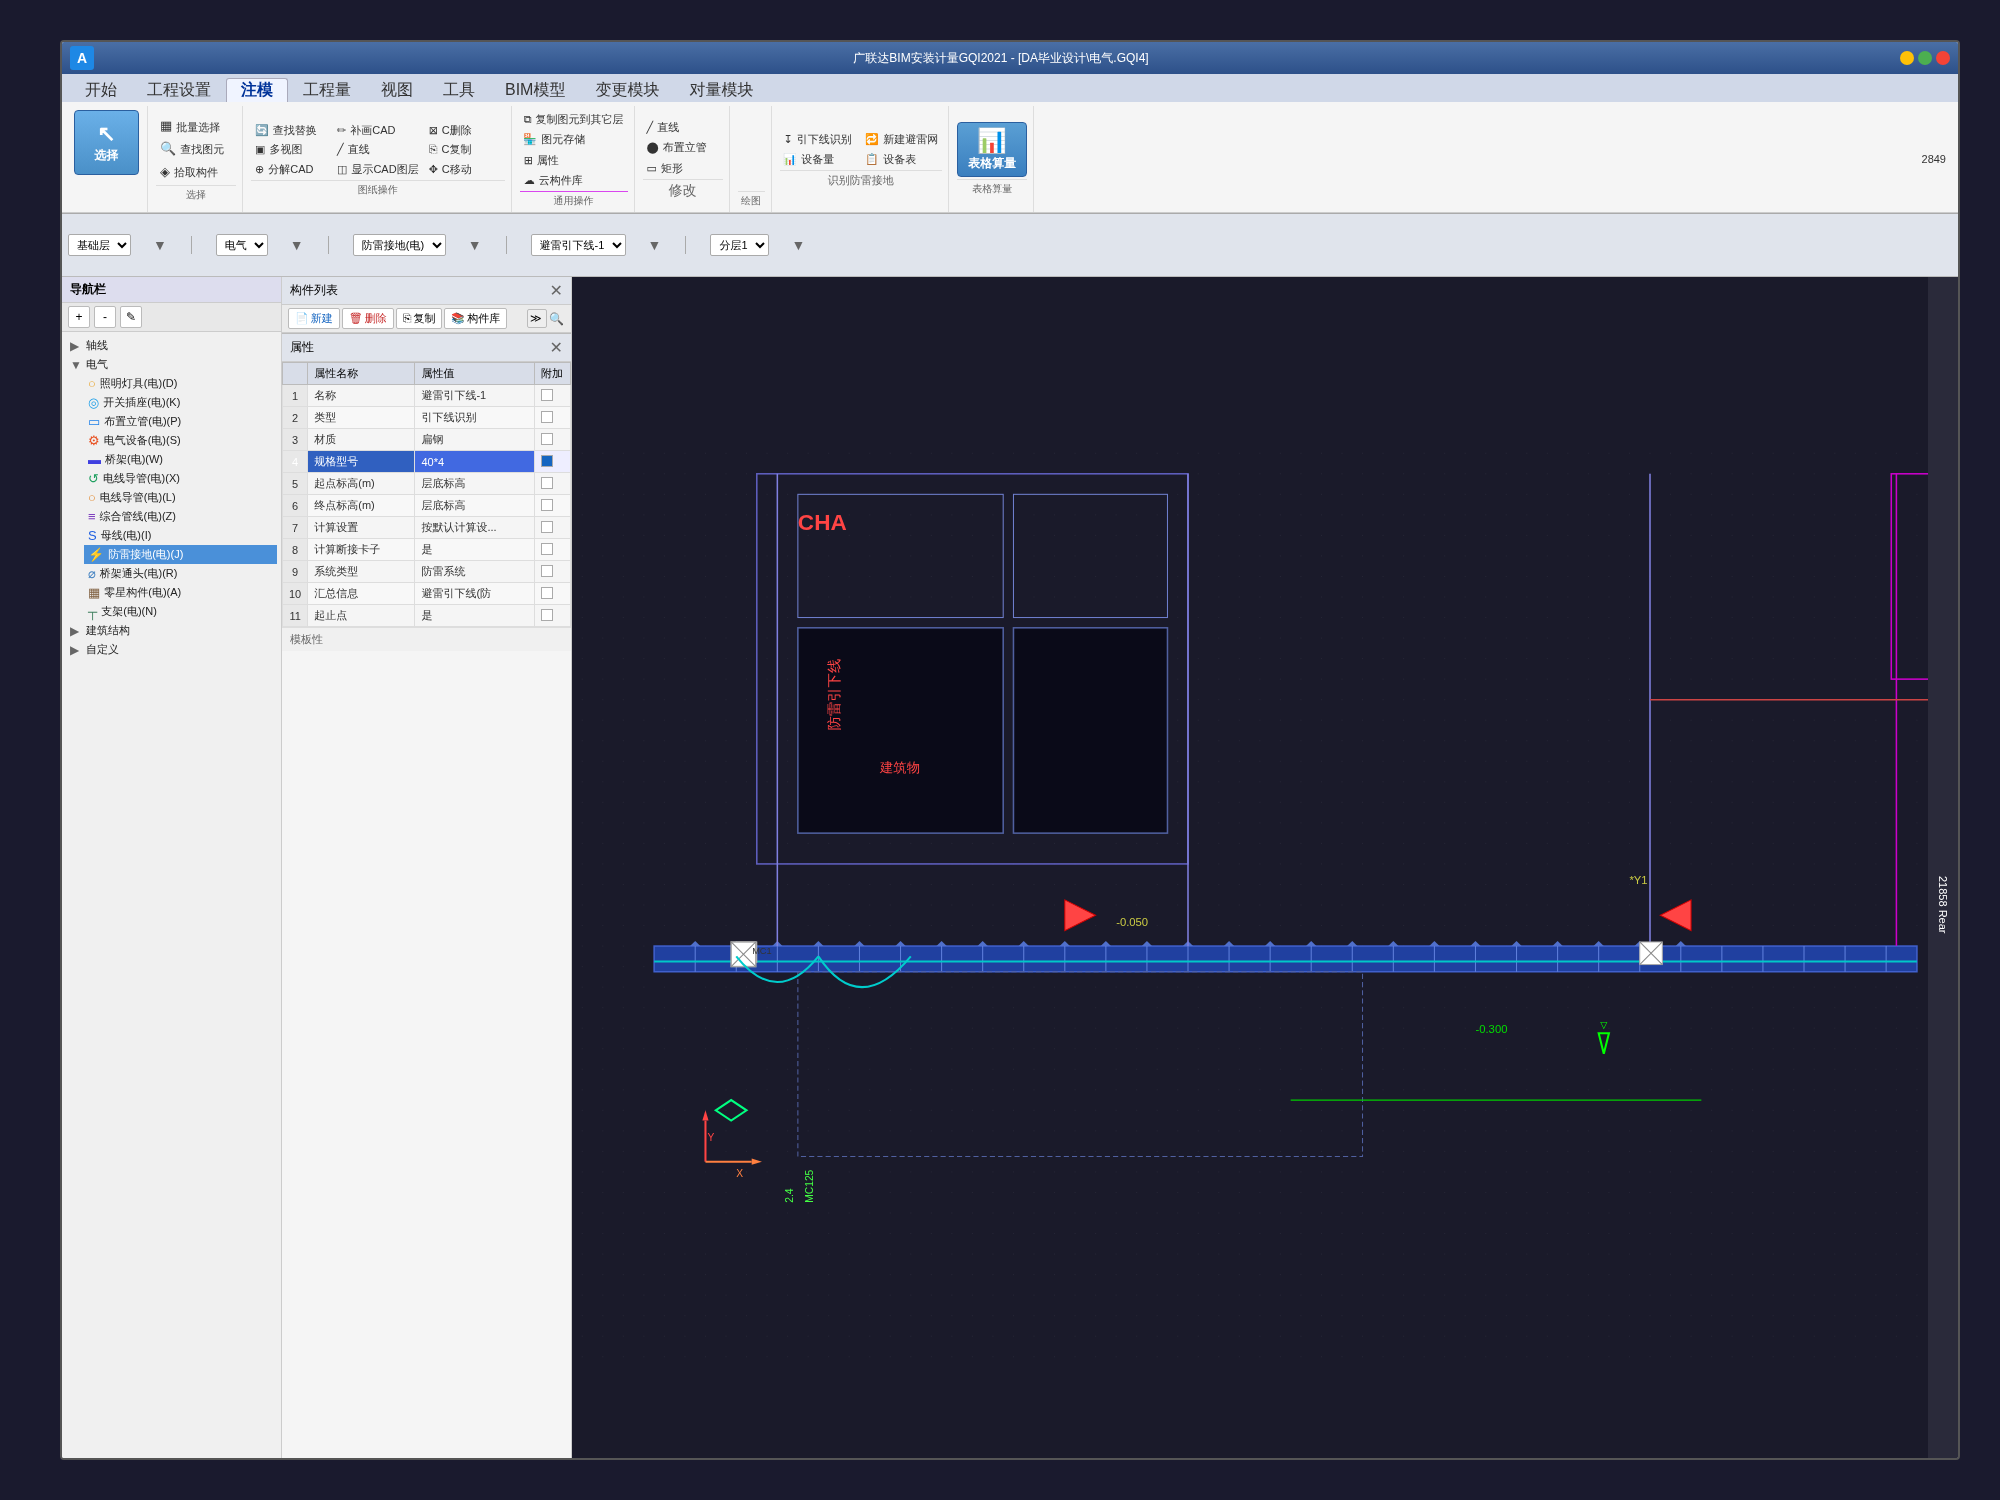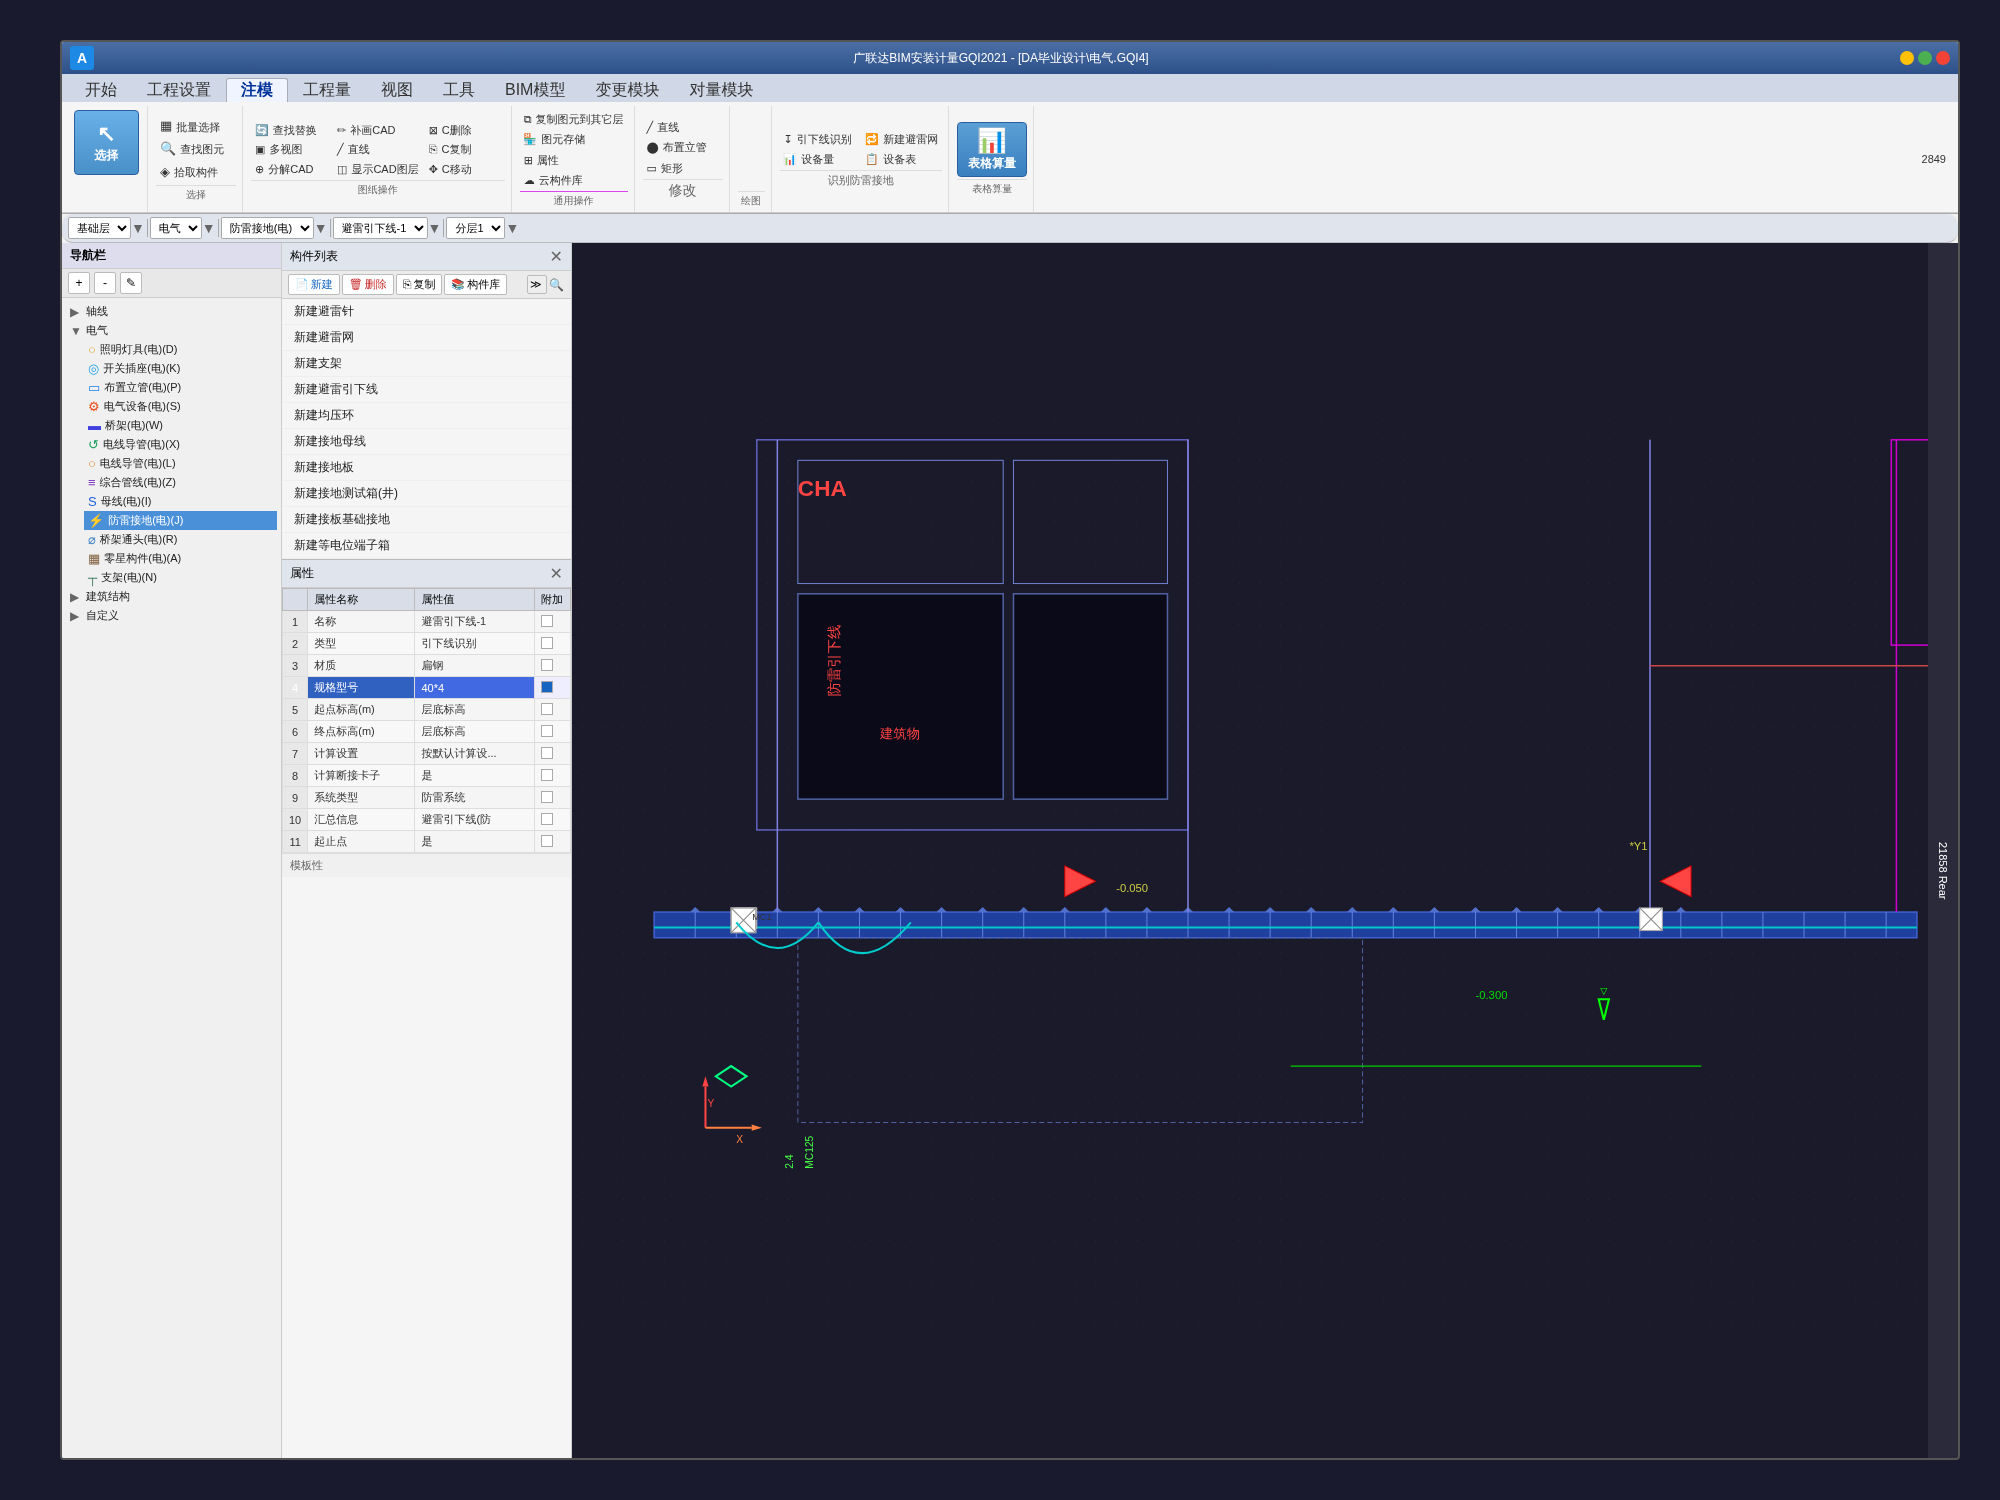--- a/index.html
+++ b/index.html
@@ -134,25 +134,24 @@
       font-size: 11px;
       min-width: 80px;
       justify-content: flex-start;
     }
 
     
     .command-bar {
       background: #e0e4ec;
       display: flex;
       align-items: center;
-      padding: 3px 6px;
-      gap: 0;
+      padding: 20px 6px;
+      gap: 22px;
       border-bottom: 1px solid #bbb;
       font-size: 11px;
-      border-radius: 11px;
     }
     .cmd-select {
       height: 22px;
       background: white;
       border: 1px solid #aaa;
       border-radius: 2px;
       padding: 0 4px;
       font-size: 11px;
       cursor: pointer;
     }
@@ -755,33 +754,20 @@
           <div class="comp-list-btn">
             <span>⎘</span>
             <span>复制</span>
           </div>
           <div class="comp-list-btn">
             <span>📚</span>
             <span>构件库</span>
           </div>
           <div class="comp-list-btn" style="margin-left:auto;background:#eee;min-width:20px;padding:2px;">≫</div>
           <div class="search-icon-small">🔍</div>
-        </div>
-        <div class="comp-list-items">
-          <div class="comp-item">新建避雷针</div>
-          <div class="comp-item">新建避雷网</div>
-          <div class="comp-item">新建支架</div>
-          <div class="comp-item">新建避雷引下线</div>
-          <div class="comp-item">新建均压环</div>
-          <div class="comp-item">新建接地母线</div>
-          <div class="comp-item">新建接地板</div>
-          <div class="comp-item">新建接地测试箱(井)</div>
-          <div class="comp-item">新建接板基础接地</div>
-          <div class="comp-item">新建等电位端子箱</div>
-
         </div>
       </div>
 
       <div class="props-panel">
         <div class="props-header">
           <span>属性</span>
           <span style="font-size:16px;cursor:pointer;color:#666;">✕</span>
         </div>
         <div class="props-table">
           <table>

